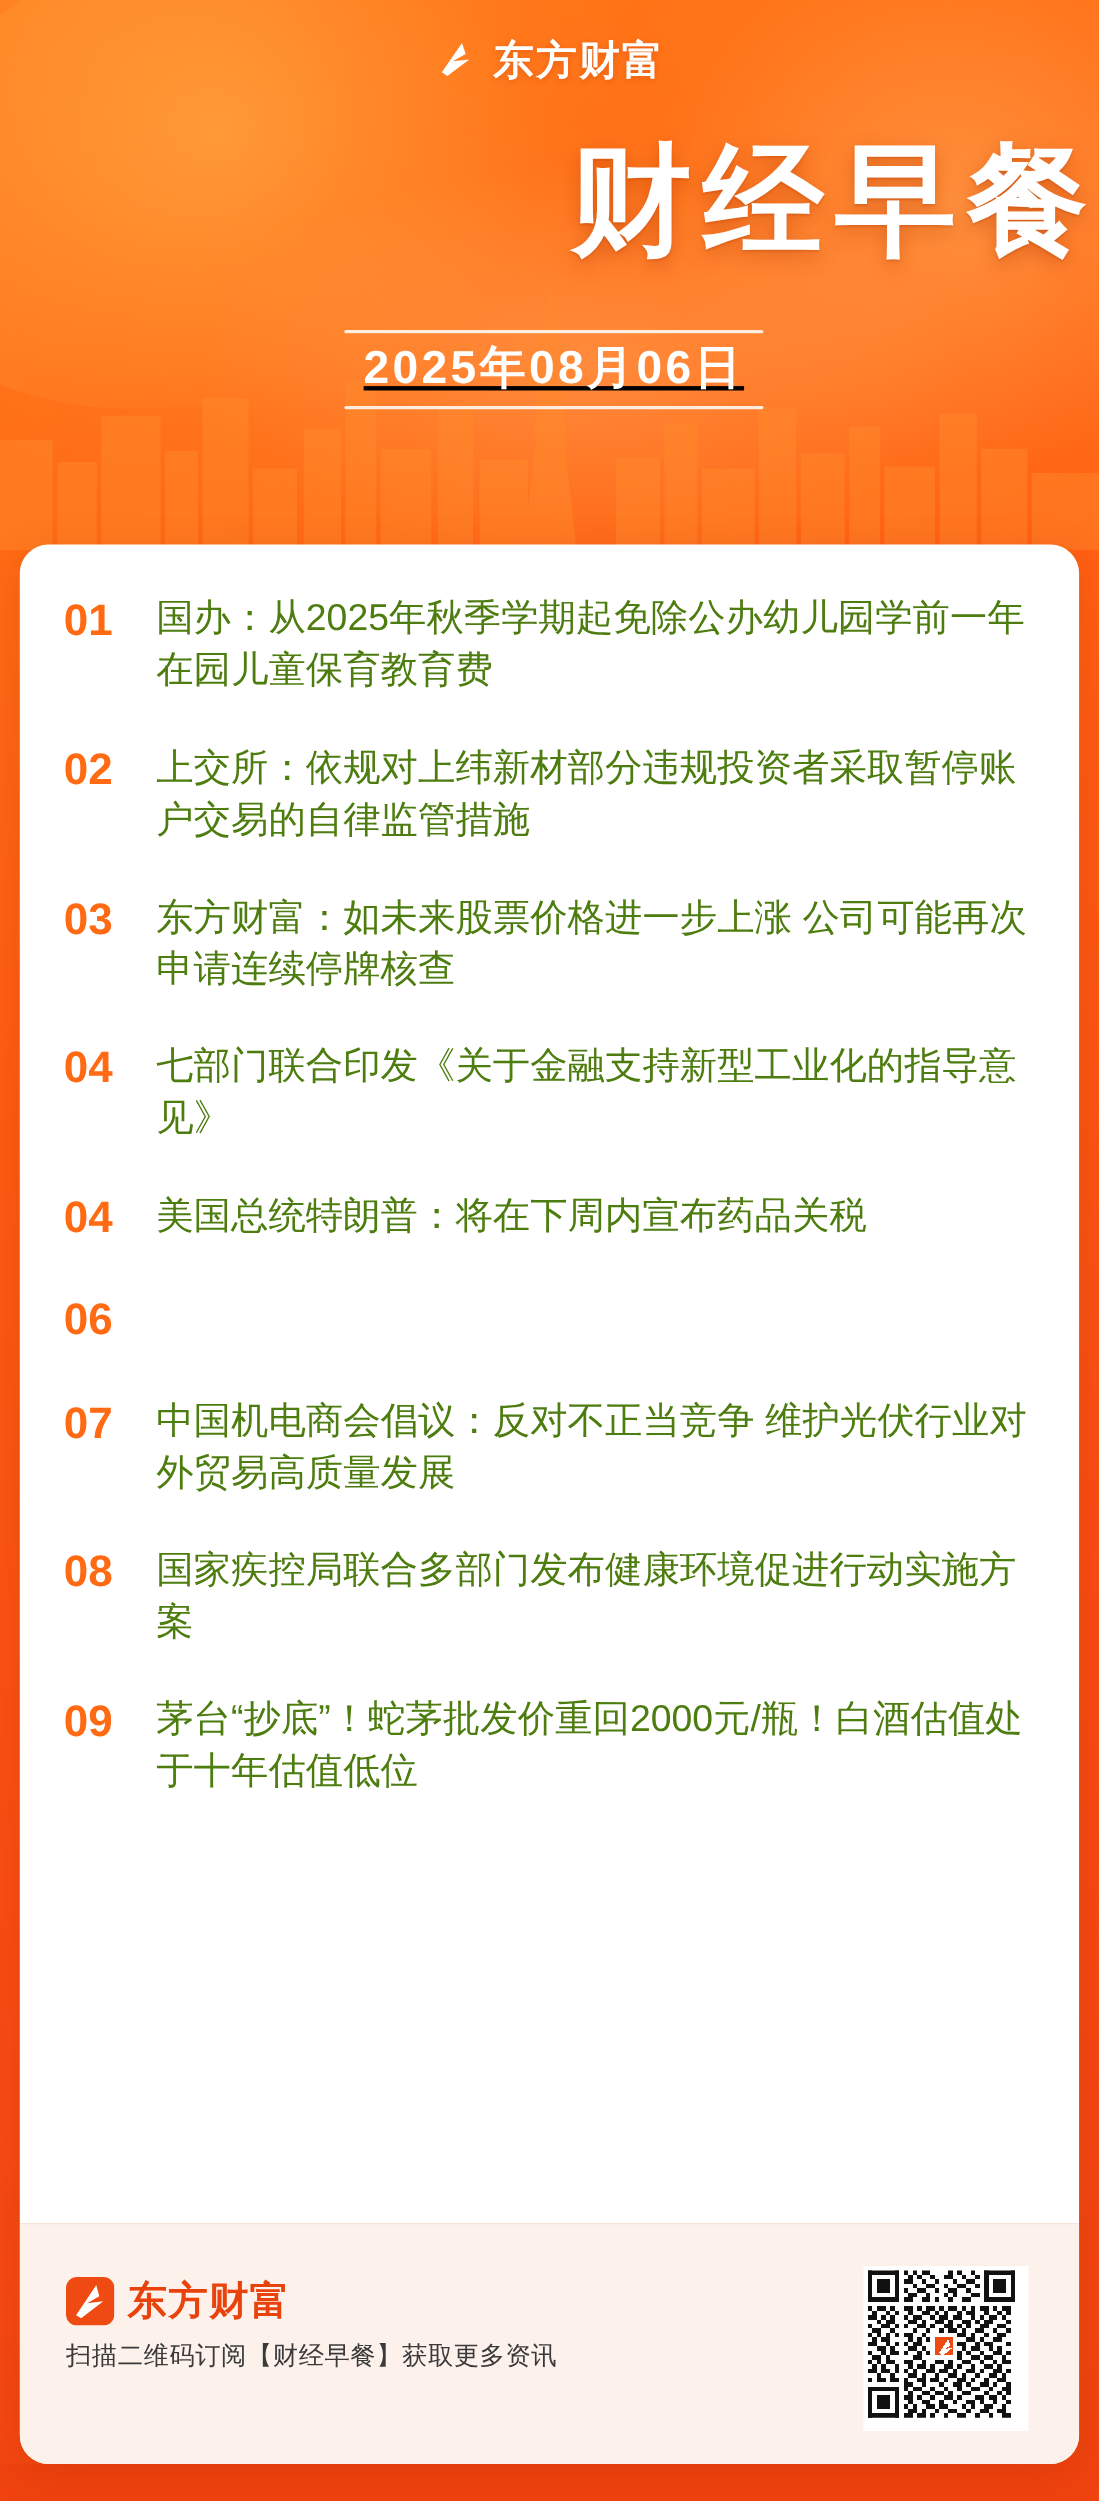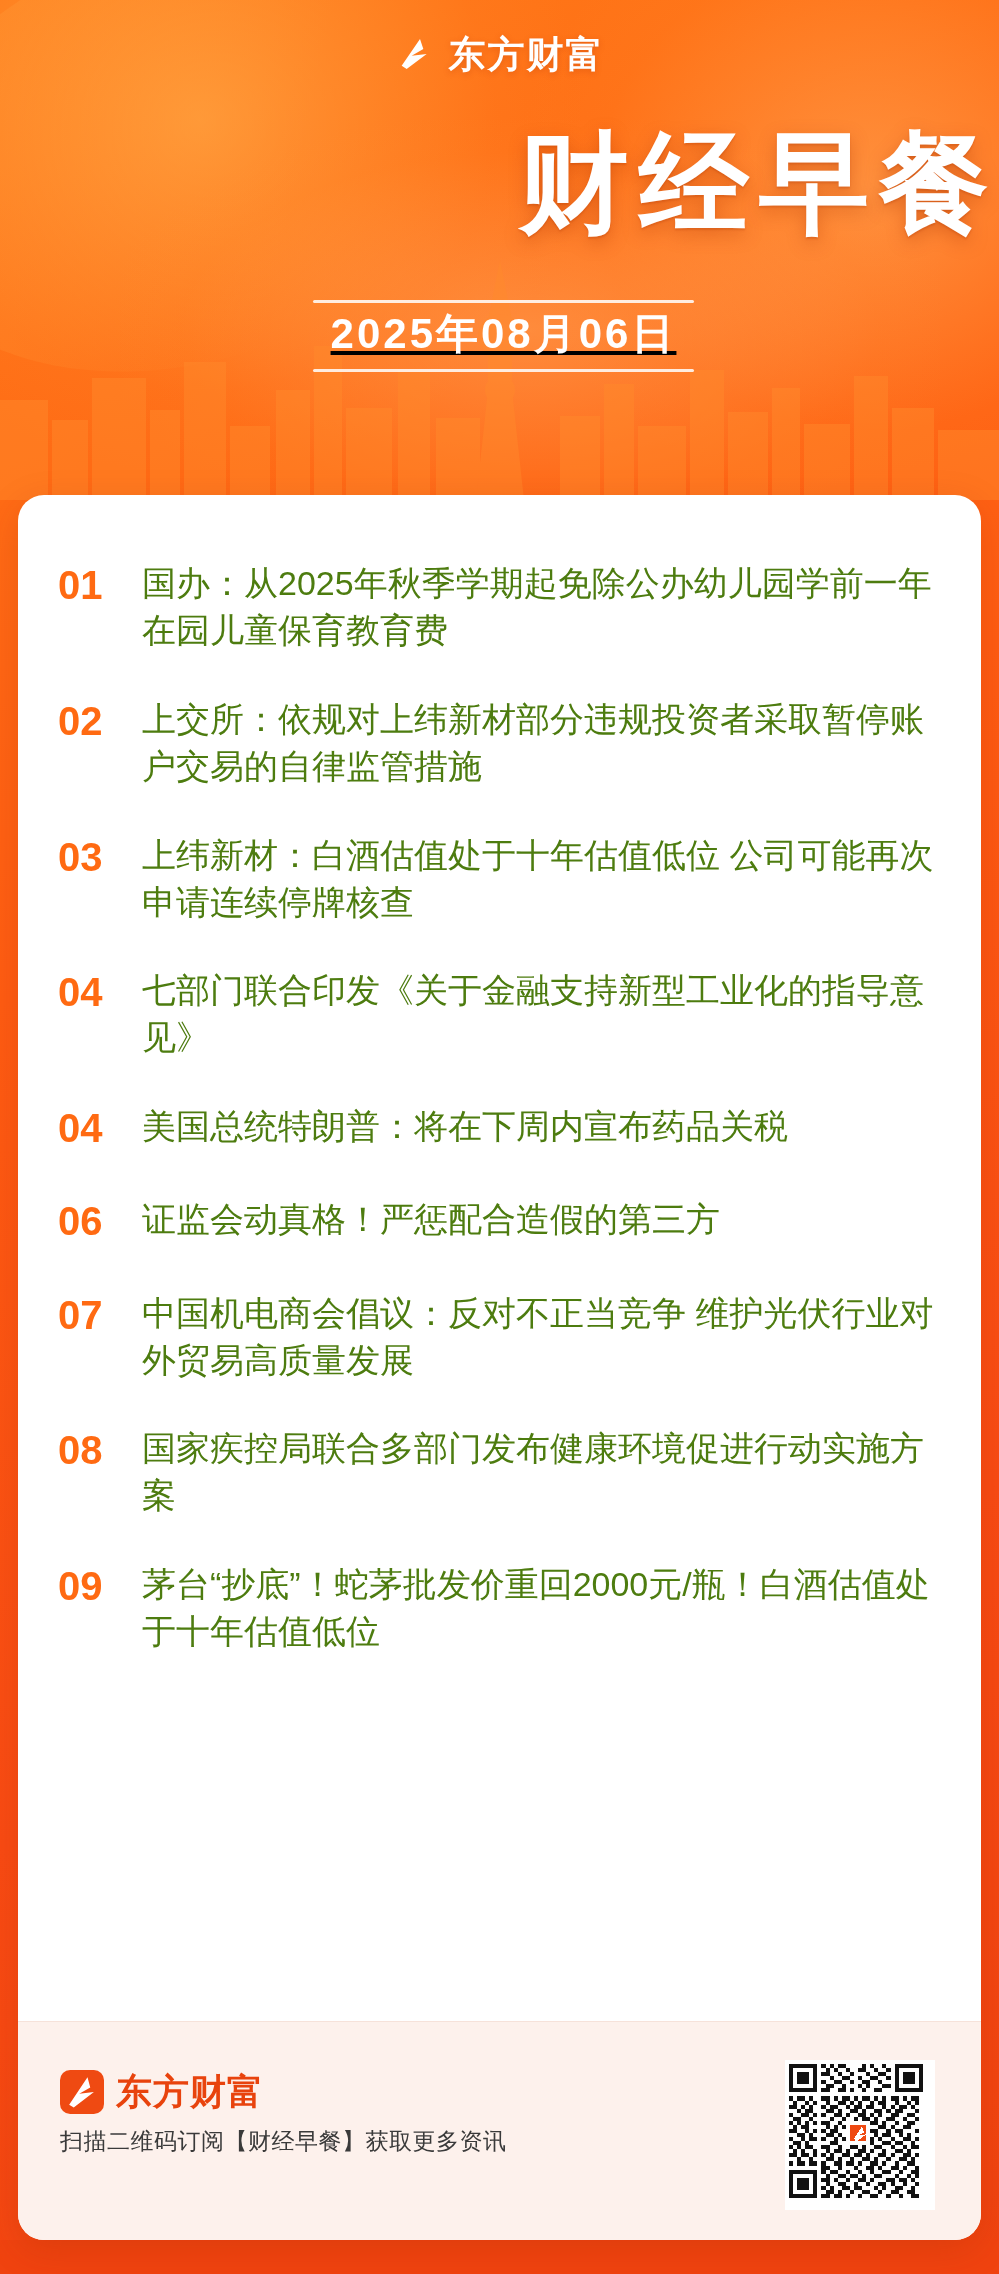--- a/index.html
+++ b/index.html
@@ -139,21 +139,21 @@
     top: 495px;
     width: 963px;
     height: 1745px;
     background: #ffffff;
     border-radius: 26px;
     box-shadow: 0 10px 36px rgba(140,40,0,0.18);
     overflow: hidden;
     z-index: 6;
   }
   .news-list {
-    padding: 65px 40px 10px 40px;
+    padding: 44px 40px 10px 40px;
   }
   .news-item {
     display: flex;
     align-items: flex-start;
     gap: 22px;
     margin-bottom: 42px;
   }
   .news-num {
     color: #ff6a12;
     font-size: 40px;
@@ -286,36 +286,35 @@
         <div class="news-text">国办：从2025年秋季学期起免除公办幼儿园学前一年在园儿童保育教育费</div>
       </div>
 
       <div class="news-item">
         <div class="news-num">02</div>
         <div class="news-text">上交所：依规对上纬新材部分违规投资者采取暂停账户交易的自律监管措施</div>
       </div>
 
       <div class="news-item">
         <div class="news-num">03</div>
-        <div class="news-text">上纬新材：白酒估值处于十年估值低位 公司可能再次申请连续停牌核查</div>
+        <div class="news-text">东方财富：如未来股票价格进一步上涨 公司可能再次申请连续停牌核查</div>
       </div>
 
       <div class="news-item">
         <div class="news-num">04</div>
         <div class="news-text">七部门联合印发《关于金融支持新型工业化的指导意见》</div>
       </div>
 
       <div class="news-item">
         <div class="news-num">04</div>
         <div class="news-text">美国总统特朗普：将在下周内宣布药品关税</div>
       </div>
 
       <div class="news-item">
         <div class="news-num">06</div>
-        <div class="news-text">证监会动真格！严惩配合造假的第三方</div>
       </div>
 
       <div class="news-item">
         <div class="news-num">07</div>
         <div class="news-text">中国机电商会倡议：反对不正当竞争 维护光伏行业对外贸易高质量发展</div>
       </div>
 
       <div class="news-item">
         <div class="news-num">08</div>
         <div class="news-text">国家疾控局联合多部门发布健康环境促进行动实施方案</div>

